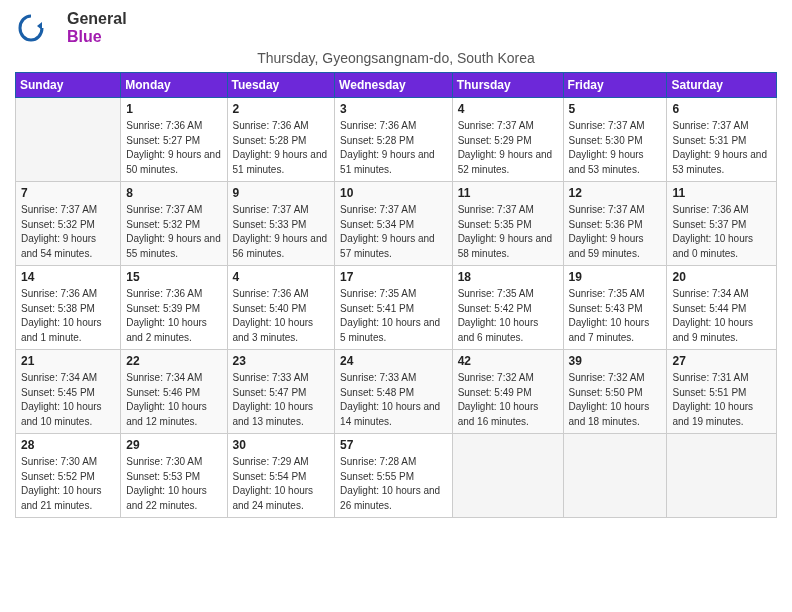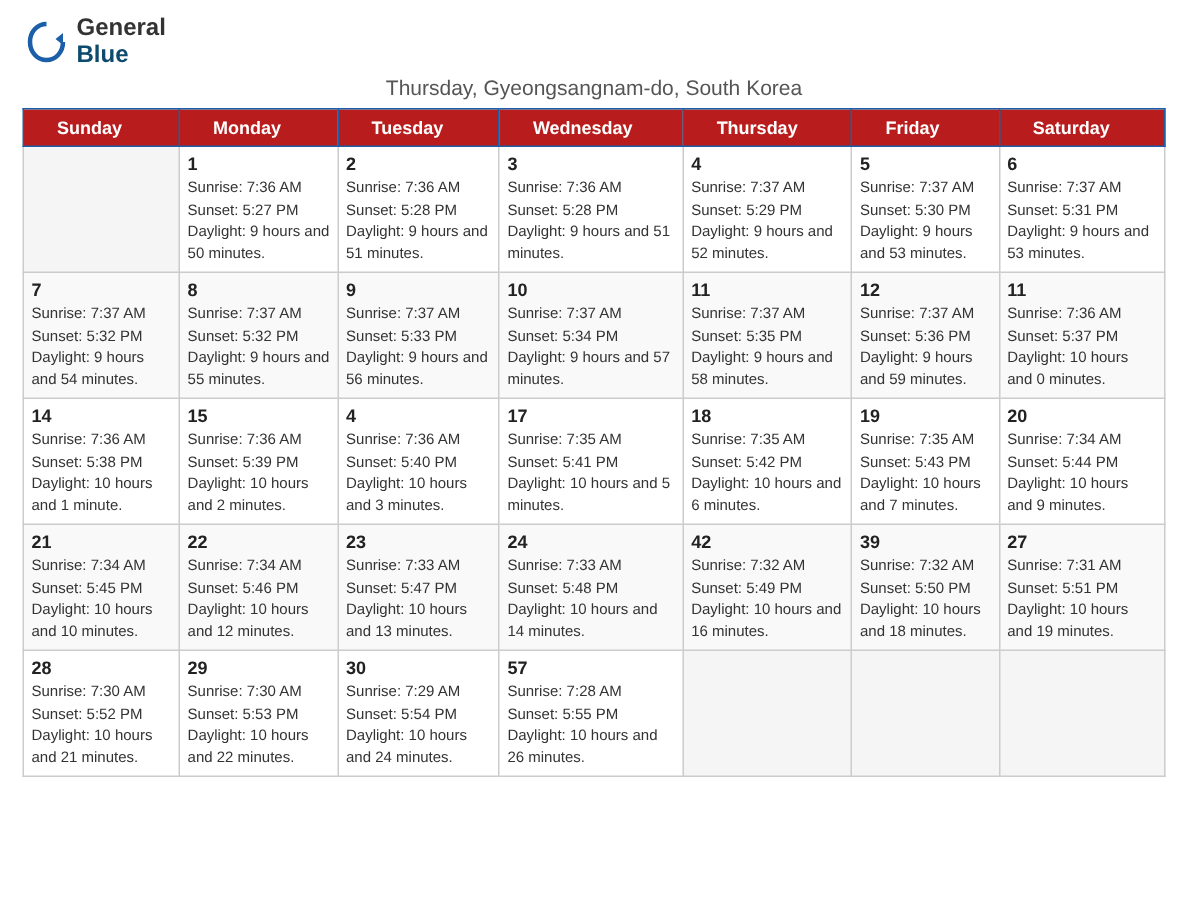--- a/index.html
+++ b/index.html
@@ -15,43 +15,43 @@
       align-items: flex-start;
       justify-content: space-between;
       margin-bottom: 4px;
     }
     .logo-area {
       display: flex;
       flex-direction: column;
       align-items: flex-start;
     }
     .logo-general { color: #333; }
-    .logo-blue { color: #0c4a6e; }
+    .logo-blue { color: #a21caf; }
     .month-title {
       font-size: 32px;
       font-weight: bold;
       color: #333;
       text-align: right;
     }
     .subtitle {
       text-align: center;
       font-size: 14px;
       color: #555;
       margin-bottom: 6px;
     }
     table {
       width: 100%;
       border-collapse: collapse;
       font-size: 10.5px;
     }
     th {
-      background-color: #b91c1c;
+      background-color: #6d28d9;
       color: #fff;
       text-align: left;
-      padding: 5px 22px;
+      padding: 5px 4px;
       font-size: 12px;
       font-weight: bold;
       border: 1px solid #1a5fa8;
     }
     td {
       border: 1px solid #ccc;
       vertical-align: top;
       padding: 4px 5px;
       height: 80px;
       background: #fff;
@@ -75,21 +75,21 @@
     }
     tr:nth-child(even) td:not(.empty) {
       background: #f9f9f9;
     }
   </style>
 </head>
 <body>
 
 <div class="header-logo">
   <div class="logo-area">
-    <div style="display:flex;align-items:center;gap:4px;justify-content:flex-end;">
+    <div style="display:flex;align-items:center;gap:20px;justify-content:flex-end;">
       <svg width="32" height="32" viewBox="0 0 32 32">
         <path d="M16 4 C10 4 5 9 5 16 C5 23 10 28 16 28 C22 28 27 23 27 16" stroke="#1a5fa8" stroke-width="3" fill="none"></path>
         <polygon points="27,10 27,18 22,14" fill="#1a5fa8"></polygon>
       </svg>
       <div>
         <span class="logo-general" style="font-size:16px;font-weight:bold;">General</span><br>
         <span class="logo-blue" style="font-size:16px;font-weight:bold;">Blue</span>
       </div>
     </div>
   </div>

